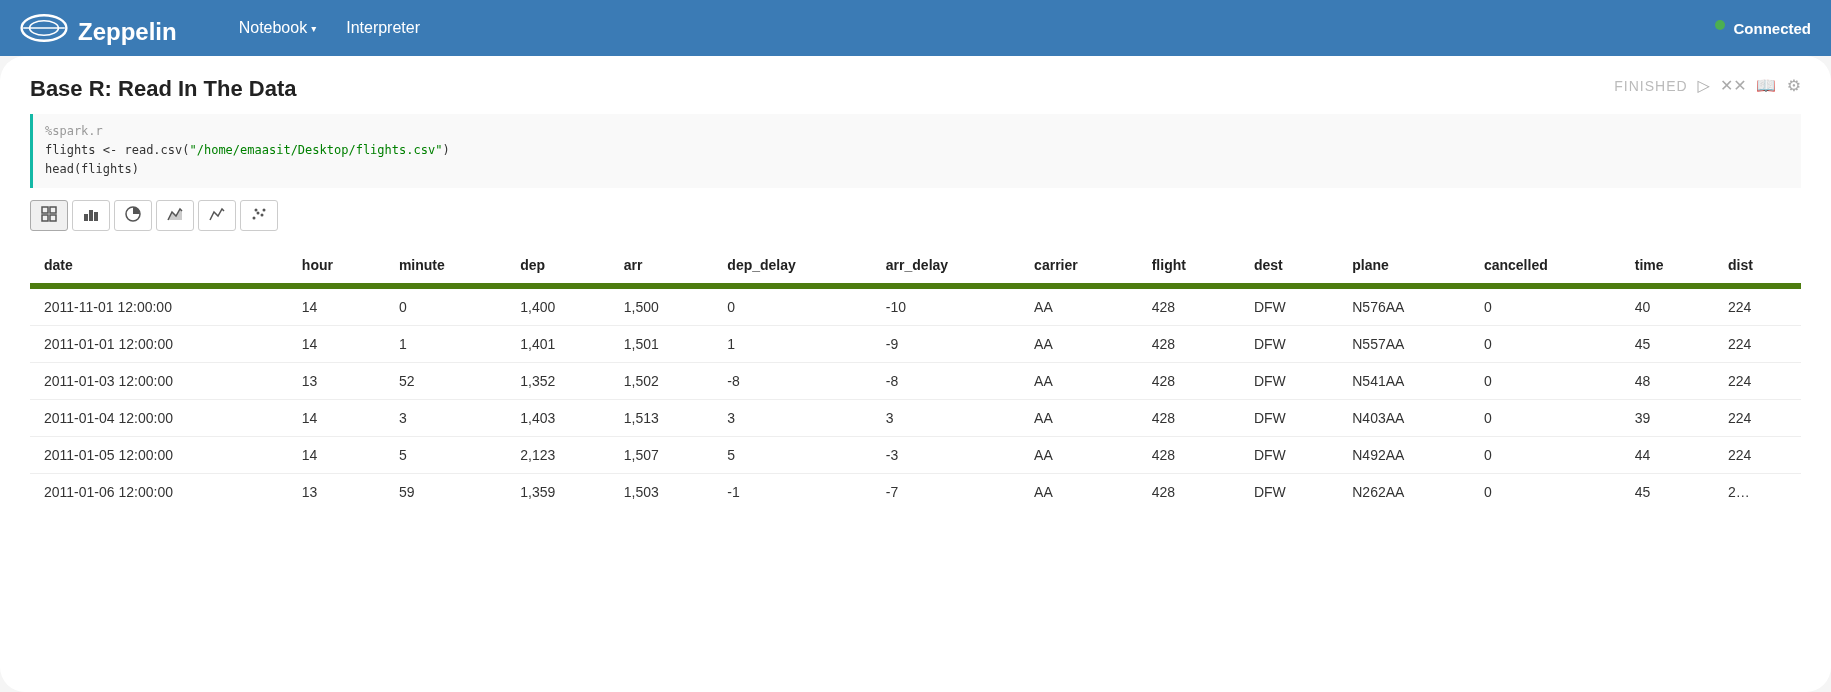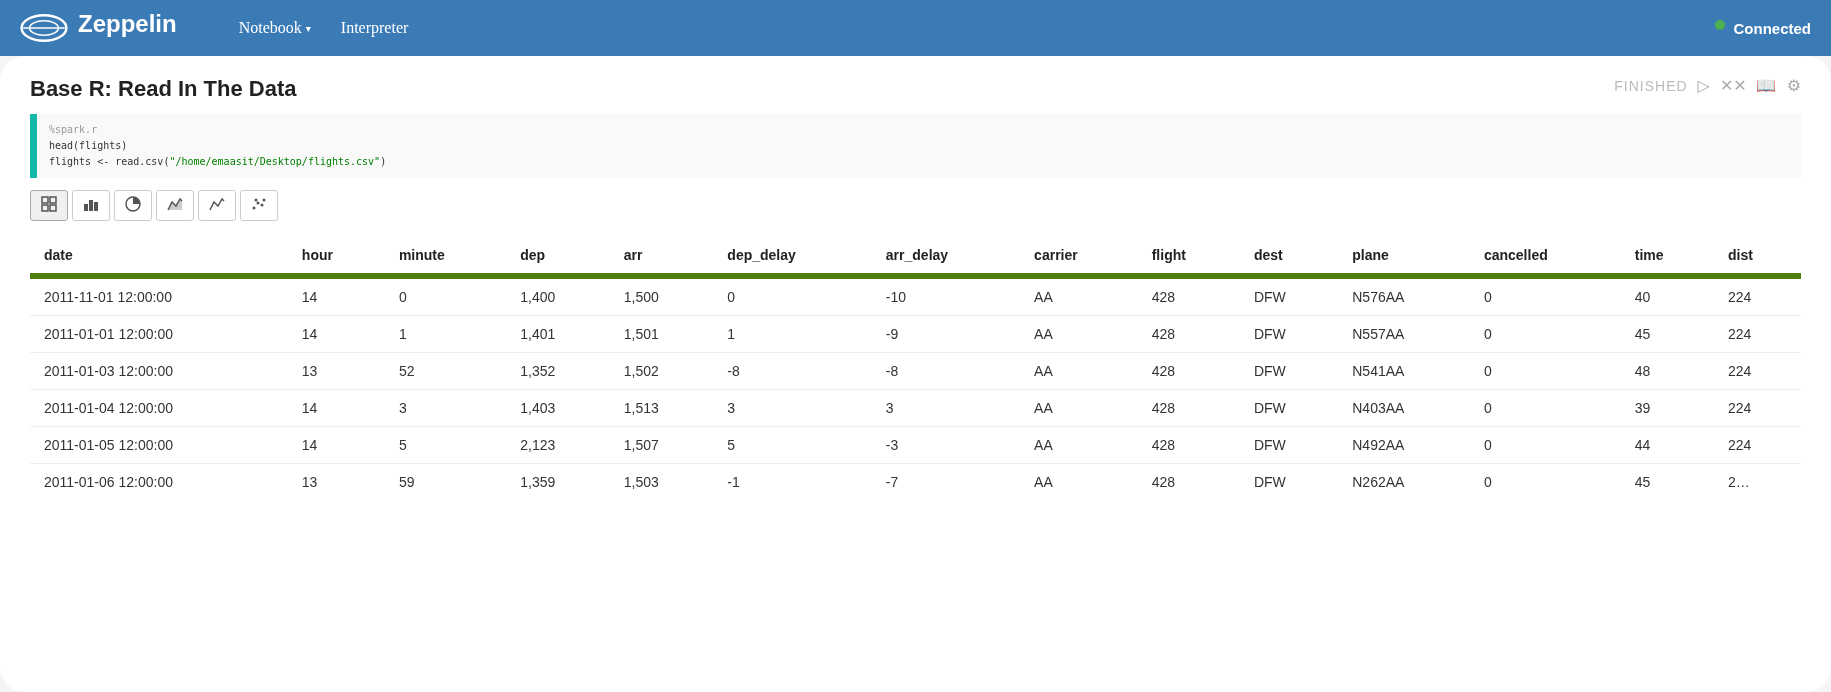--- a/index.html
+++ b/index.html
@@ -9,21 +9,21 @@
     .navbar {
       background: #3b7bb5;
       height: 56px;
       display: flex;
       align-items: center;
       padding: 0 20px;
       gap: 30px;
     }
     .navbar-brand {
       display: flex;
-      align-items: flex-start;
+      align-items: flex-end;
       gap: 10px;
       color: #fff;
       font-size: 24px;
       font-weight: bold;
       text-decoration: none;
     }
     .zeppelin-logo {
       width: 48px;
       height: 36px;
     }
@@ -34,21 +34,20 @@
       margin-left: 20px;
     }
     .nav-item {
       color: #fff;
       font-size: 16px;
       padding: 6px 12px;
       cursor: pointer;
       display: flex;
       align-items: center;
       gap: 4px;
-      font-family: Liberation Serif, serif;
     }
     .nav-dropdown-arrow {
       font-size: 10px;
     }
     .navbar-right {
       margin-left: auto;
       display: flex;
       align-items: flex-start;
       gap: 8px;
       color: #fff;
@@ -92,24 +91,24 @@
     }
     .toolbar-icon {
       font-size: 16px;
       color: #aaa;
       cursor: pointer;
     }
 
     
     .code-block {
       background: #f9f9f9;
-      border-left: 7px solid #14b8a6;
+      border-left: 3px solid #14b8a6;
       padding: 8px 12px;
       font-family: monospace;
-      font-size: 10px;
+      font-size: 12px;
       color: #333;
       margin-bottom: 12px;
       line-height: 1.6;
     }
 
     
     .viz-toolbar {
       display: flex;
       gap: 4px;
       margin-bottom: 16px;
@@ -190,22 +189,22 @@
       <span style="color:#bbb; font-size:14px; letter-spacing:1px;">FINISHED</span>
       <span class="toolbar-icon" title="Run">▷</span>
       <span class="toolbar-icon" title="Stop">✕✕</span>
       <span class="toolbar-icon" title="Bookmark">📖</span>
       <span class="toolbar-icon" title="Settings">⚙</span>
     </div>
   </div>
 
   <div class="code-block">
     <div><span style="color:#999;">%spark.r</span></div>
+    <div>flights &lt;- read.csv(<span style="color:#008000;">"/home/emaasit/Desktop/flights.csv"</span>)</div>
     <div>head(flights)</div>
-    <div>flights &lt;- read.csv(<span style="color:#008000;">"/home/emaasit/Desktop/flights.csv"</span>)</div>
   </div>
 
   <div class="viz-toolbar">
     <button class="viz-btn active" title="Table">
       <svg width="16" height="16" viewBox="0 0 16 16">
           <rect x="1" y="1" width="6" height="6" fill="none" stroke="#555" stroke-width="1.5"></rect>
           <rect x="9" y="1" width="6" height="6" fill="none" stroke="#555" stroke-width="1.5"></rect>
           <rect x="1" y="9" width="6" height="6" fill="none" stroke="#555" stroke-width="1.5"></rect>
           <rect x="9" y="9" width="6" height="6" fill="none" stroke="#555" stroke-width="1.5"></rect>
         </svg>

